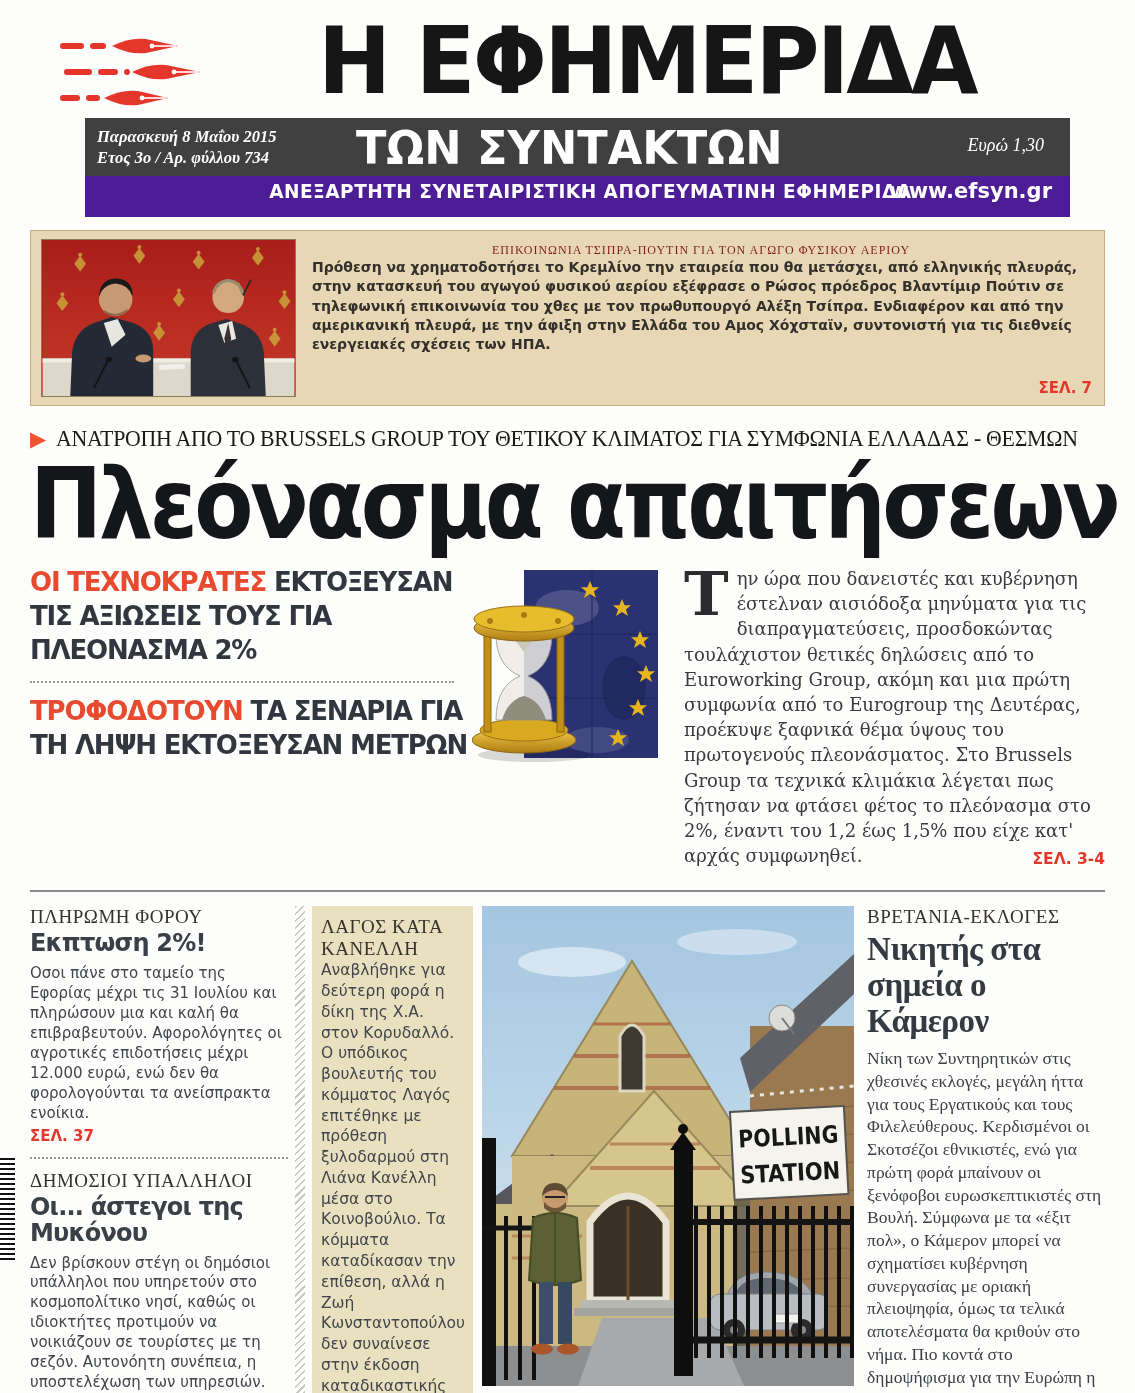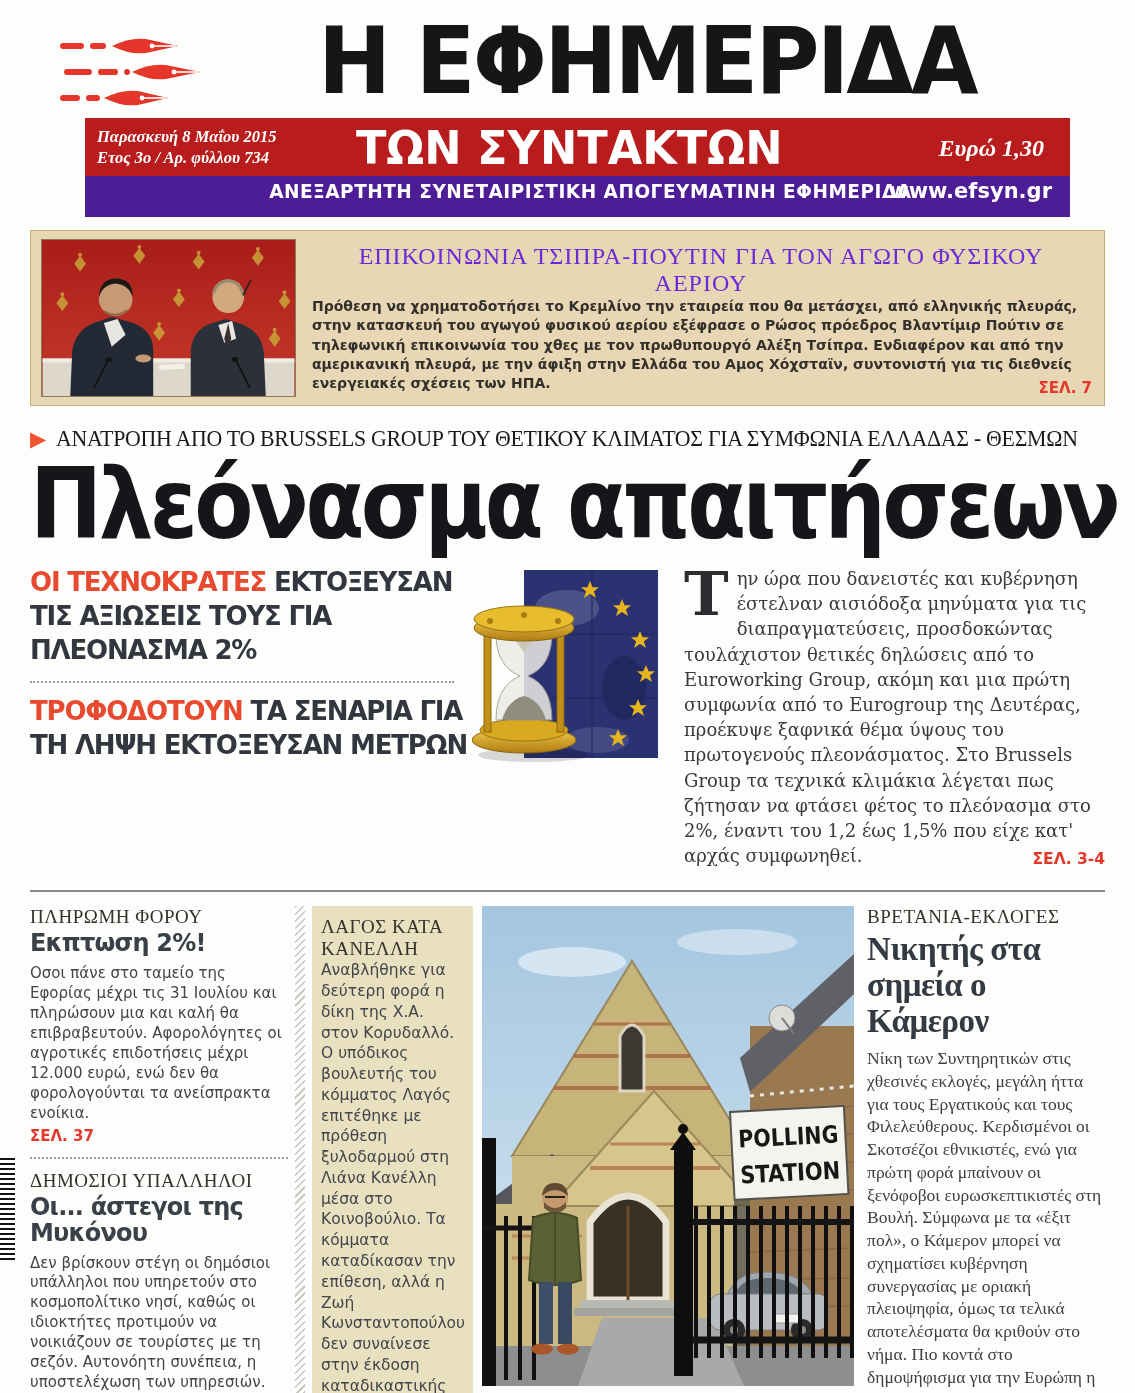--- a/index.html
+++ b/index.html
@@ -5,40 +5,40 @@
   * { margin:0; padding:0; box-sizing:border-box; }
   body { background:#ffffff; font-family:"DejaVu Sans", sans-serif; }
   .page { position:relative; width:1135px; min-height:1393px; margin:0 auto; background:#fdfdfb; overflow:hidden; }
 
   
   .masthead { position:relative; height:212px; }
   .logo { position:absolute; left:42px; top:34px; }
   .paper-title { position:absolute; left:318px; top:8px; font-size:92px; font-weight:800;
     letter-spacing:-3px; color:#161616; transform:scaleX(.95); transform-origin:left top; white-space:nowrap;
     font-family:"DejaVu Sans", sans-serif; }
-  .red-band { position:absolute; left:85px; right:65px; top:118px; height:58px; background:#b91c1c; }
+  .red-band { position:absolute; left:85px; right:65px; top:118px; height:58px; background:#404040; }
   .date-block { position:absolute; left:12px; top:8px; color:#fff; font-family:"Liberation Serif", serif;
     font-weight:bold; font-style:italic; font-size:16.5px; line-height:1.3; }
   .subtitle { position:absolute; left:50%; top:0; transform:translateX(-52%) scaleX(.97); height:58px; line-height:60px;
     color:#fff; font-size:46px; font-weight:800; letter-spacing:0; white-space:nowrap; }
   .price { position:absolute; right:26px; top:17px; color:#fff; font-family:"Liberation Serif", serif;
-    font-weight:bold; font-style:italic; font-size:24px; }
+    font-weight:normal; font-style:italic; font-size:18px; }
   .black-band { position:absolute; left:85px; right:65px; top:176px; height:41px; background:#4c1d95; }
   .tagline { position:absolute; left:50%; transform:translateX(-48%); top:0; height:31px; line-height:32px;
     color:#fff; font-weight:bold; font-size:18.5px; letter-spacing:.5px; white-space:nowrap; }
   .website { position:absolute; right:18px; top:0; height:31px; line-height:31px; color:#fff;
     font-weight:800; font-size:21px; }
 
   
   .putin-box { margin:18px 30px 0 30px; background:#e7d7b4; border:1px solid #c5ab7c;
     padding:8px 10px; display:flex; gap:16px; }
   .putin-photo { flex:0 0 auto; border:1px solid #8a7a57; background:#b5201d; }
   .putin-text { flex:1; position:relative; padding-right:4px; }
-  .putin-kicker { text-align:center; font-family:"Liberation Serif", serif; font-size:24px;
-    letter-spacing:1px; color:#6d28d9; margin-top:4px; }
+  .putin-kicker { text-align:center; font-family:"Liberation Serif", serif; font-size:12px;
+    letter-spacing:1px; color:#7f1d1d; margin-top:4px; }
   .putin-headline { text-align:center; font-family:"Liberation Serif", serif; font-weight:bold;
     font-size:40px; color:#211e1b; line-height:1.05; margin:5px 0 9px 0; }
   .putin-body { font-size:14px; font-weight:bold; color:#33302b; line-height:1.38; text-align:left; }
   .putin-ref { position:absolute; right:2px; bottom:0; color:#e4372c; font-weight:800; font-size:15px;margin-left:36px; }
 
   
   .lead { margin:20px 30px 0 30px; }
   .lead-kicker { display:flex; align-items:center; gap:10px; }
   .lead-arrow { color:#f0542e; font-size:21px; line-height:1; }
   .lead-kicker-text { display:inline-block; font-family:"Liberation Serif", serif; font-size:23px;

